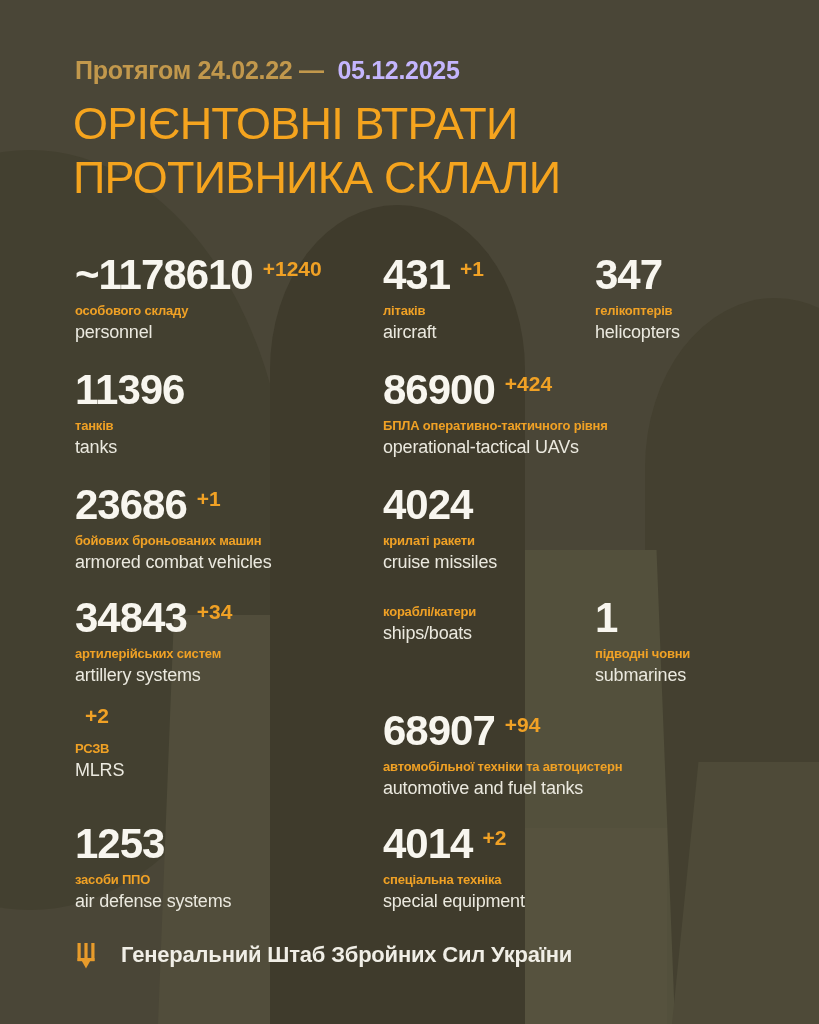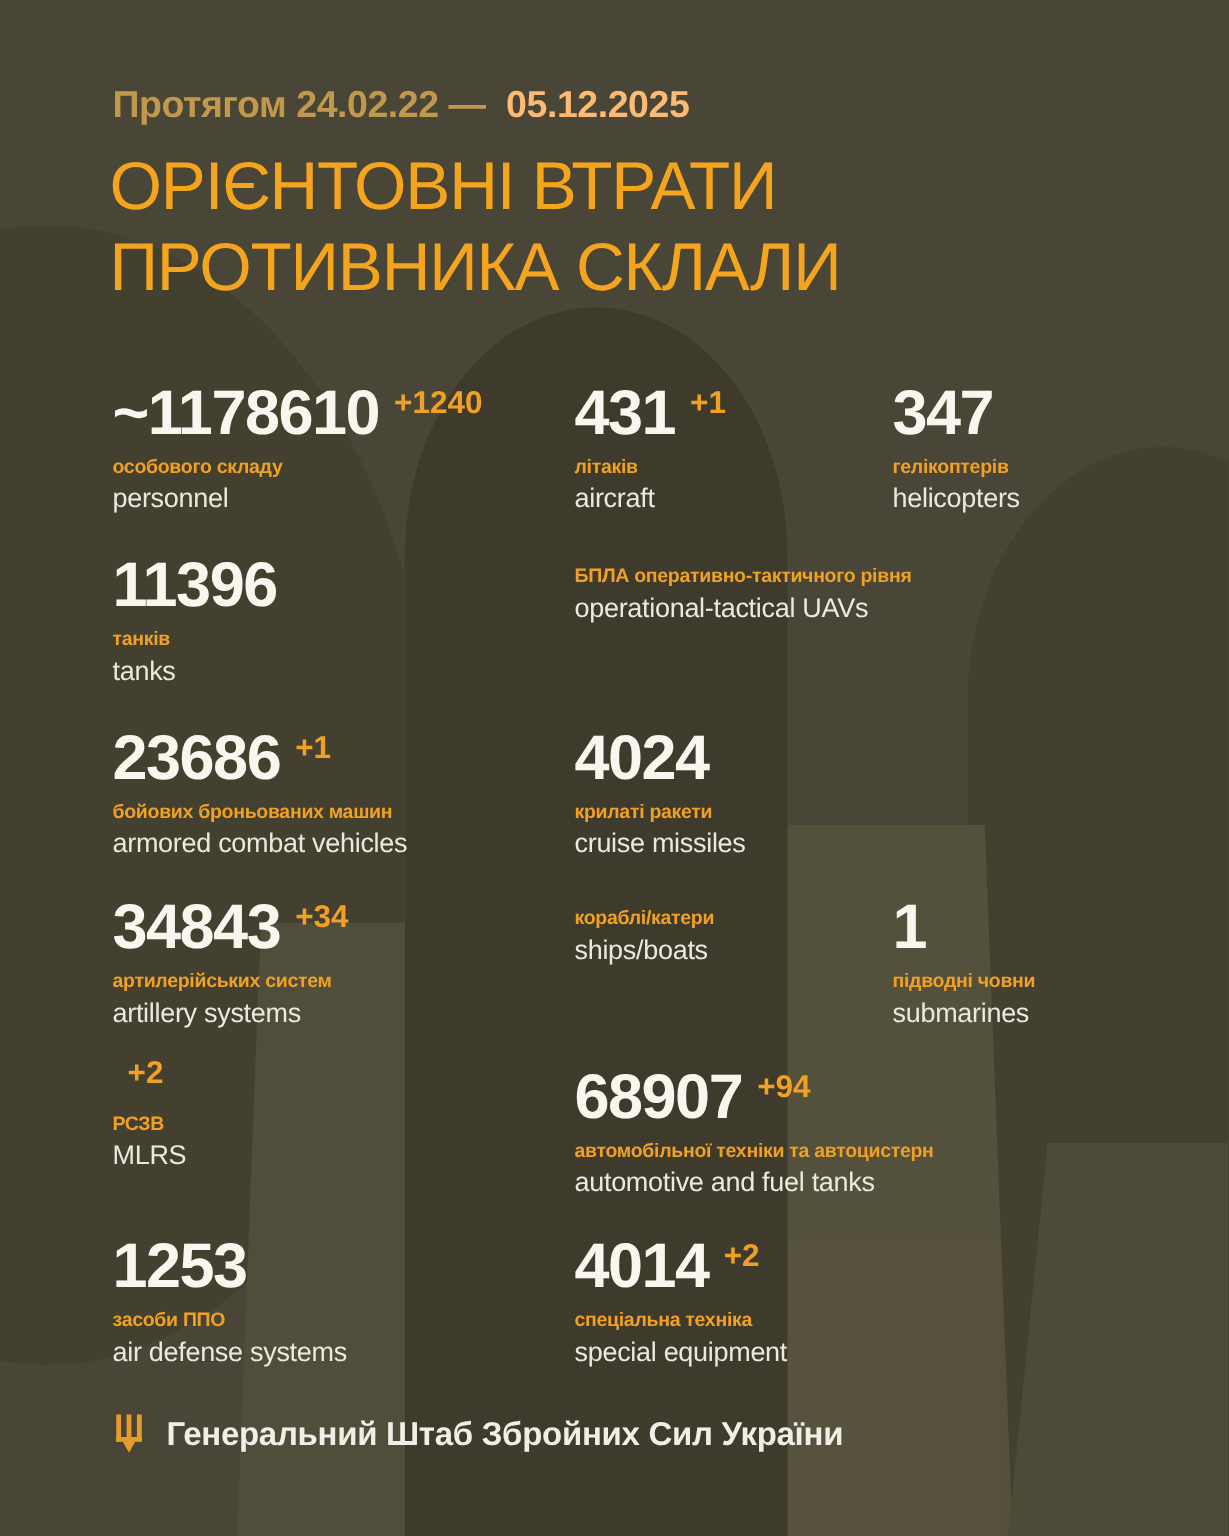--- a/index.html
+++ b/index.html
@@ -22,38 +22,38 @@
     clip-path:polygon(9% 0,91% 0,100% 100%,0 100%);}
   .patch-right{left:497px;top:828px;width:170px;height:196px;background:#56523e;}
   .wedge-br{left:672px;top:762px;width:147px;height:262px;background:#4e4a38;
     clip-path:polygon(18% 0,100% 0,100% 100%,0 100%);}
   .shell-center{left:270px;top:205px;width:255px;height:819px;background:#3f3b2c;
     border-radius:127px 127px 0 0 / 165px 165px 0 0;}
 
   
   .date-line{position:absolute;left:75px;top:56px;font-size:25px;font-weight:700;letter-spacing:-0.3px;}
   .date-prefix{color:#c2984c;}
-  .date-value{color:#fdba74;margin-left:7px;}
+  .date-value{color:#c4b5fd;margin-left:7px;}
   .title{position:absolute;left:73px;top:97px;
     font-size:45px;font-weight:400;line-height:1.21;letter-spacing:-0.8px;
     color:#f5a41e;text-transform:uppercase;}
 
   
   .stat{position:absolute;white-space:nowrap;}
   .c1{left:75px;} .c2{left:383px;} .c3{left:595px;}
   .r1{top:254px;} .r2{top:369px;} .r3{top:484px;}
   .r4{top:597px;} .r5{top:710px;} .r6{top:823px;}
   .num-row{display:flex;align-items:center;}
   .num{font-size:42px;font-weight:700;line-height:1;letter-spacing:-1px;color:#f8f6ef;}
   .delta{font-size:21px;font-weight:700;color:#f0a125;margin-left:10px;transform:translateY(-6px);}
   .lua{font-size:13px;font-weight:700;color:#f0a125;margin-top:7px;line-height:1.25;letter-spacing:-0.2px;}
   .len{font-size:18px;font-weight:400;color:#ebe9df;margin-top:2px;line-height:1.25;letter-spacing:-0.2px;}
 
   
-  .footer{position:absolute;left:75px;top:942px;display:flex;align-items:center;}
+  .footer{position:absolute;left:75px;top:942px;display:flex;align-items:flex-start;gap:10px;}
   .tryzub{width:22px;height:27px;flex:0 0 auto;}
   .tryzub *{fill:#e79b2b;}
   .footer-text{margin-left:14px;font-size:22px;font-weight:700;letter-spacing:-0.2px;color:#f0eee6;}
 </style>
 </head>
 <body>
 
 <div class="bg blob-left"></div>
 <div class="bg shell-right"></div>
 <div class="bg band-right"></div>
@@ -98,20 +98,24 @@
 
 <div class="stat c1 r2">
   <div class="num-row">
       <span class="num">11396</span>
       <span class="delta"></span>
     </div>
   <div class="lua">танків</div>
   <div class="len">tanks</div>
 </div>
 <div class="stat c2 r2">
+  <div class="num-row">
+      <span class="num">86900</span>
+      <span class="delta">+424</span>
+    </div>
   <div class="lua">БПЛА оперативно-тактичного рівня</div>
   <div class="len">operational-tactical UAVs</div>
 </div>
 
 <div class="stat c1 r3">
   <div class="num-row">
       <span class="num">23686</span>
       <span class="delta">+1</span>
     </div>
   <div class="lua">бойових броньованих машин</div>

